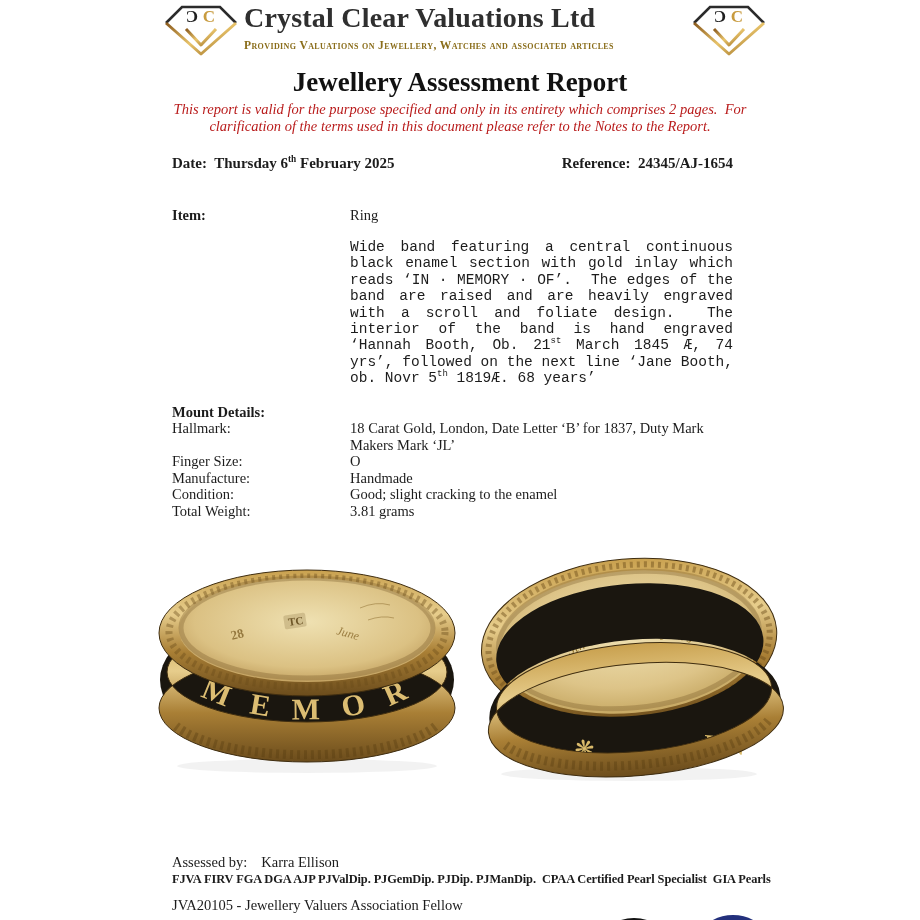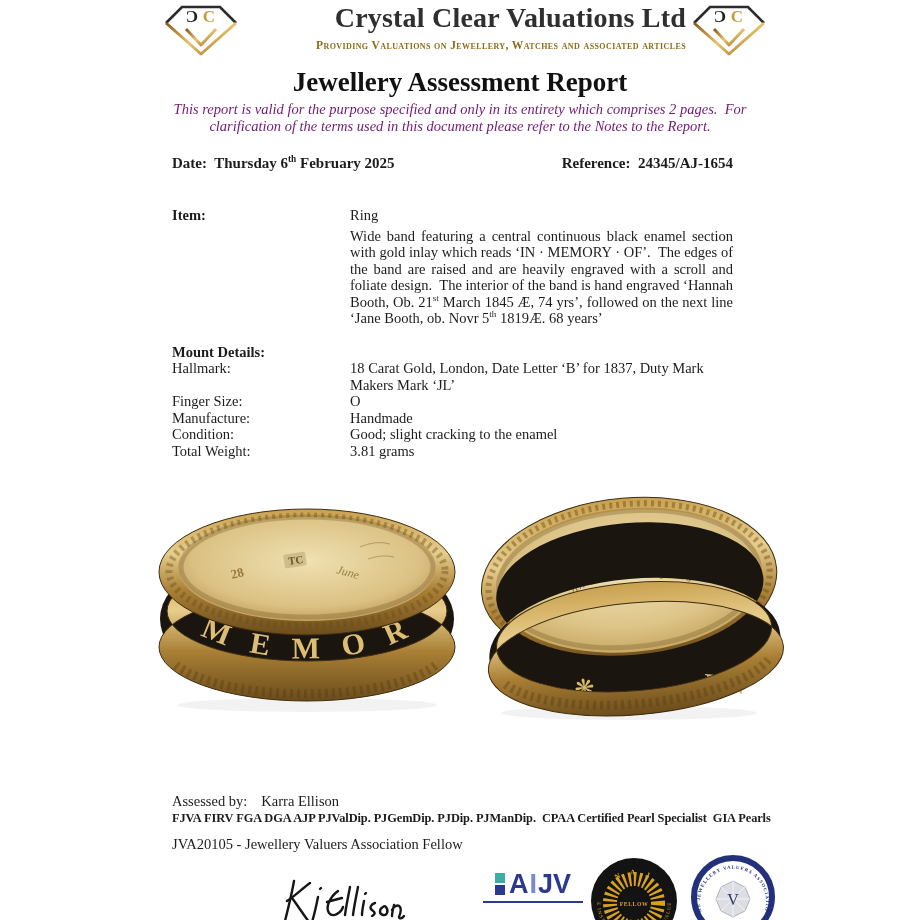--- a/index.html
+++ b/index.html
@@ -1,37 +1,37 @@
 <!DOCTYPE html>
 <html><head>
 <meta charset="utf-8">
 <style>
   html,body{margin:0;padding:0;background:#ffffff;}
   body{width:920px;height:920px;overflow:hidden;font-family:"Liberation Serif",serif;color:#1c1c1c;}
   .page{position:relative;width:920px;height:920px;background:#fff;}
 
   
   .header{display:flex;align-items:flex-start;justify-content:space-between;padding:2px 148px 0 158px;}
-  .header-center{flex:1;text-align:right;padding-top:1px;}
+  .header-center{flex:1;text-align:left;padding-top:1px;}
   .company{font-size:28px;font-weight:600;color:#2f2f2f;line-height:1.05;letter-spacing:.2px;}
   .tagline{font-size:11.5px;font-weight:bold;color:#8a6d1a;font-variant:small-caps;letter-spacing:.4px;margin-top:7px;}
 
   
   .report-title{text-align:center;font-size:27px;font-weight:bold;margin-top:9px;color:#111;}
-  .disclaimer{text-align:center;font-style:italic;font-size:14.5px;line-height:1.14;max-width:612px;margin:3px auto 0;white-space:pre-wrap;color:#701a75;}
+  .disclaimer{text-align:center;font-style:italic;font-size:14.5px;line-height:1.14;max-width:612px;margin:3px auto 0;white-space:pre-wrap;color:#b91c1c;}
 
   .meta-row{display:flex;justify-content:space-between;font-weight:bold;font-size:15px;margin-top:21px;padding:0 187px 0 172px;}
   sup{vertical-align:super;font-size:.62em;line-height:0;}
 
   
   .section-item{display:flex;margin-top:35px;padding:0 187px 0 172px;font-size:14.5px;}
   .label-col{width:178px;flex-shrink:0;font-weight:bold;}
   .value-col{flex:1;}
   .item-name{font-weight:normal;}
-  .item-desc{text-align:justify;line-height:1.13;white-space:pre-wrap;margin-top:4px;}
+  .item-desc{text-align:justify;line-height:1.13;white-space:pre-wrap;margin-top:15px;font-family:Liberation Mono, monospace;}
 
   .mount{padding:0 187px 0 172px;margin-top:3px;font-size:14.5px;line-height:1.14;}
   .mount-heading{font-weight:bold;}
   .mrow{display:flex;}
   .mlabel{width:178px;flex-shrink:0;}
   .mvalue{flex:1;}
 
   
   .rings{display:flex;justify-content:flex-start;gap:4px;margin:12px 0 0 148px;width:640px;}
 

